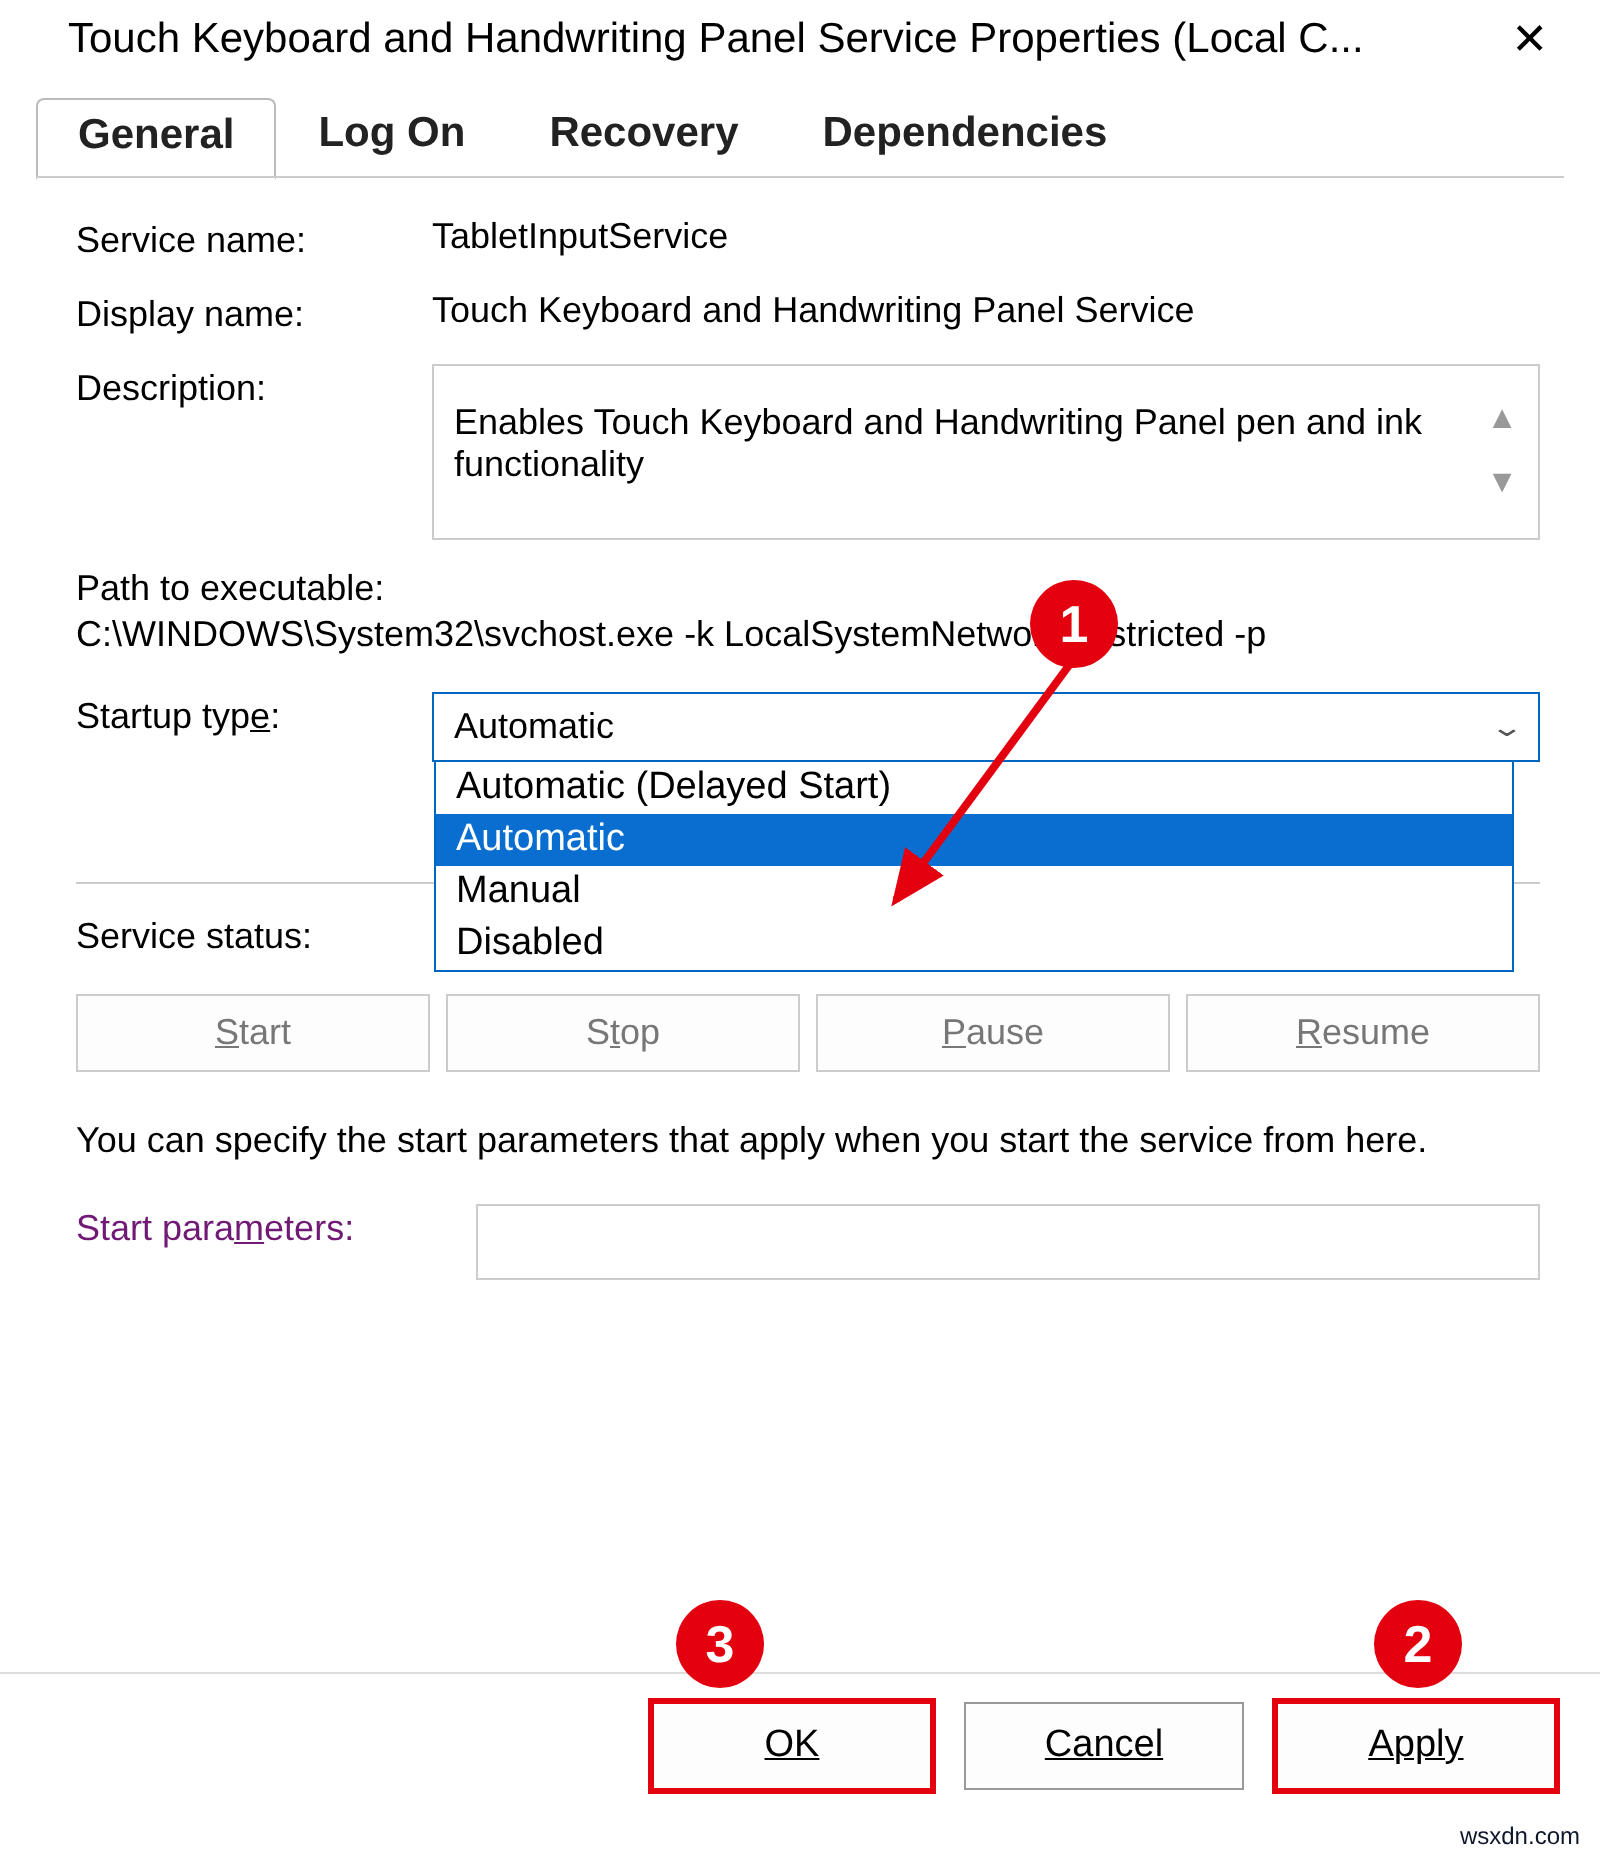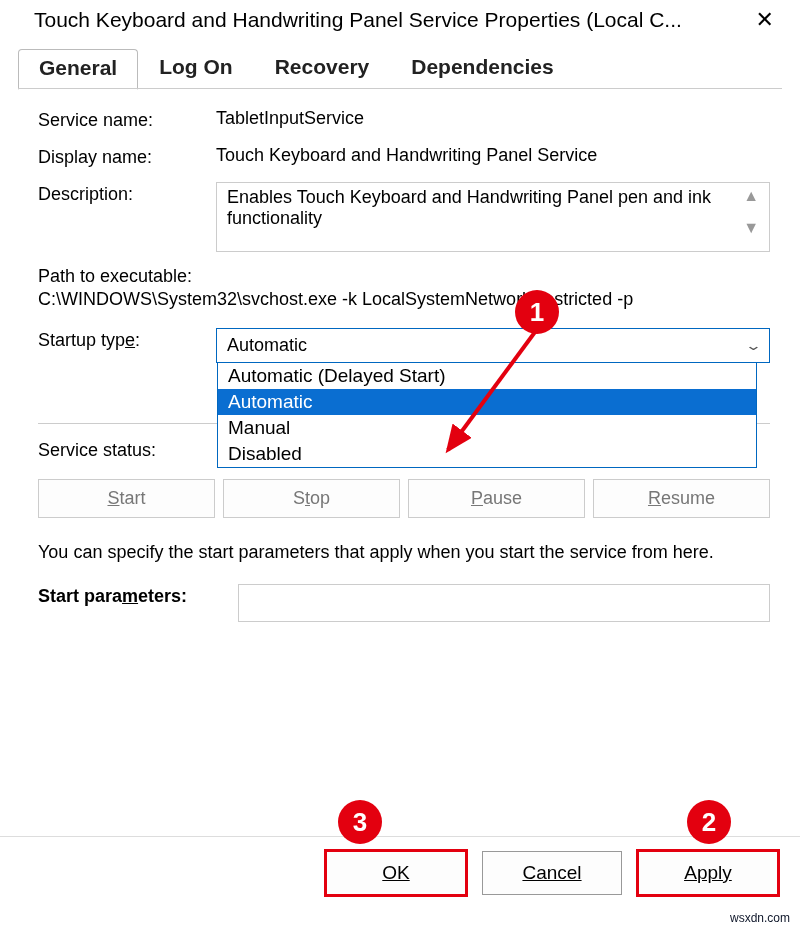--- a/index.html
+++ b/index.html
@@ -64,21 +64,21 @@
     margin-bottom: 14px;
   }
   .label-col {
     width: 178px;
     flex-shrink: 0;
     padding-top: 2px;
   }
   .value-col { flex: 1; }
   .desc-box {
     border: 1px solid #ccc;
-    padding: 4px 10px;
+    padding: 18px 10px;
     width: 100%;
     min-height: 70px;
     display: flex;
     align-items: flex-start;
     justify-content: space-between;
   }
   .desc-text { flex: 1; }
   .scroll-arrows {
     display: flex;
     flex-direction: column;
@@ -134,21 +134,21 @@
     flex: 1;
     border: 1px solid #ccc;
     background: #fdfdfd;
     color: #777;
     padding: 8px 0;
     font-size: 18px;
     text-align: center;
     cursor: default;
   }
   .help-text { margin-bottom: 20px; line-height: 1.35; }
-  .start-params-label { color: #000000; font-weight: bold; }
+  .start-params-label { color: #701a75; }
   .params-input {
     border: 1px solid #ccc;
     height: 38px;
     flex: 1;
   }
   .bottom-bar {
     border-top: 1px solid #ddd;
     display: flex;
     justify-content: flex-end;
     gap: 16px;

